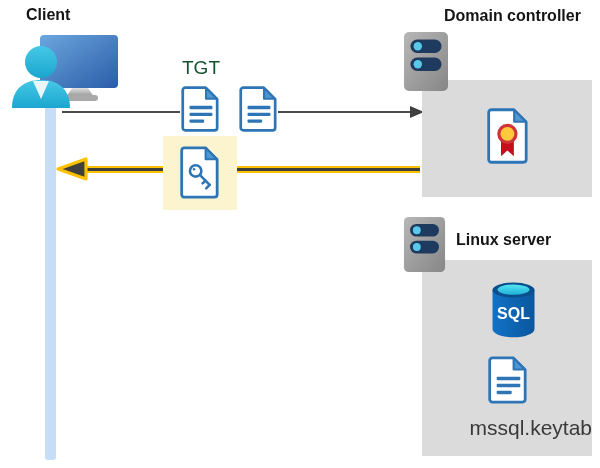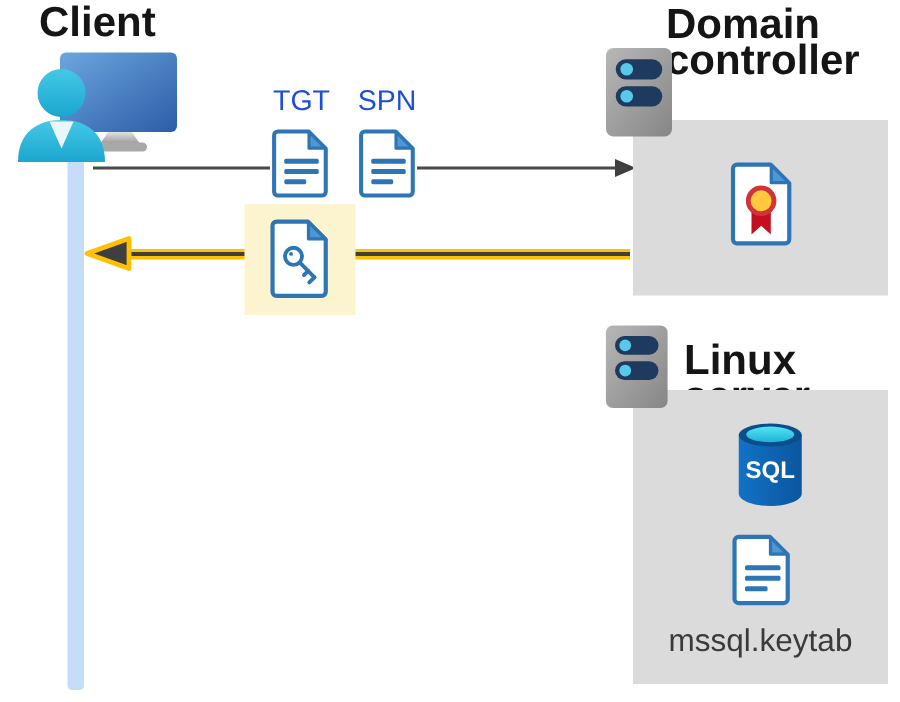--- a/index.html
+++ b/index.html
@@ -1,24 +1,24 @@
 <!DOCTYPE html>
 <html><head>
 <meta charset="utf-8">
 <style>
   html,body{margin:0;padding:0;background:#fff;}
   .canvas{
     position:relative;width:600px;height:468px;background:#ffffff;
     font-family:"Liberation Sans",sans-serif;overflow:hidden;
   }
   .abs{position:absolute;}
-  .heading{font-weight:700;color:#151515;font-size:28px;line-height:24px;letter-spacing:0;}
-  .ticket-label{font-size:19px;color:#1d4ed8;text-align:center;width:52px;}
+  .heading{font-weight:700;color:#151515;font-size:16px;line-height:24px;letter-spacing:0;}
+  .ticket-label{font-size:19px;color:#14532d;text-align:center;width:52px;}
   .gray-box{background:#dbdbdb;}
-  .file-label{font-size:21px;color:#3a3a3a;text-align:center;width:170px;}
+  .file-label{font-size:21px;color:#3a3a3a;text-align:right;width:170px;}
   .blue-bar{background:#c5ddf6;border-radius:3px;width:11px;}
   .gray-line{background:#4a4a4a;height:2px;}
   .yellow-line{
     height:7px;
     background:linear-gradient(to bottom,#ffc000 0 32%,#3f3f3f 32% 68%,#ffc000 68% 100%);
   }
   .highlight-box{background:#fbf4ce;width:74px;height:74px;}
   svg{display:block;}
 </style>
 </head>
@@ -53,21 +53,20 @@
       </g>
       <g>
         <circle cx="35" cy="34" r="16" fill="url(#person)"></circle>
         <path d="M6,80 C6,60 19,52 35,52 C51,52 64,60 64,80 Z" fill="url(#person)"></path>
         <polygon points="27,53 43,53 35,71" fill="#e9f7fb"></polygon>
       </g>
     </svg>
   </div>
 
   <div class="abs ticket-label" style="left:175px;top:57px;">TGT</div>
-  <div class="abs ticket-label" style="left:232px;top:57px;">SPN</div>
 
   <div class="abs gray-line" style="left:62px;top:111px;width:118px;"></div>
   <div class="abs" style="left:278px;top:104px;">
     <svg width="146" height="16" viewBox="0 0 146 16">
       <line x1="0" y1="8" x2="133" y2="8" stroke="#4a4a4a" stroke-width="2"></line>
       <polygon points="132,2 146,8 132,14" fill="#3f3f3f"></polygon>
     </svg>
   </div>
 
   <div class="abs" style="left:180px;top:85px;">

